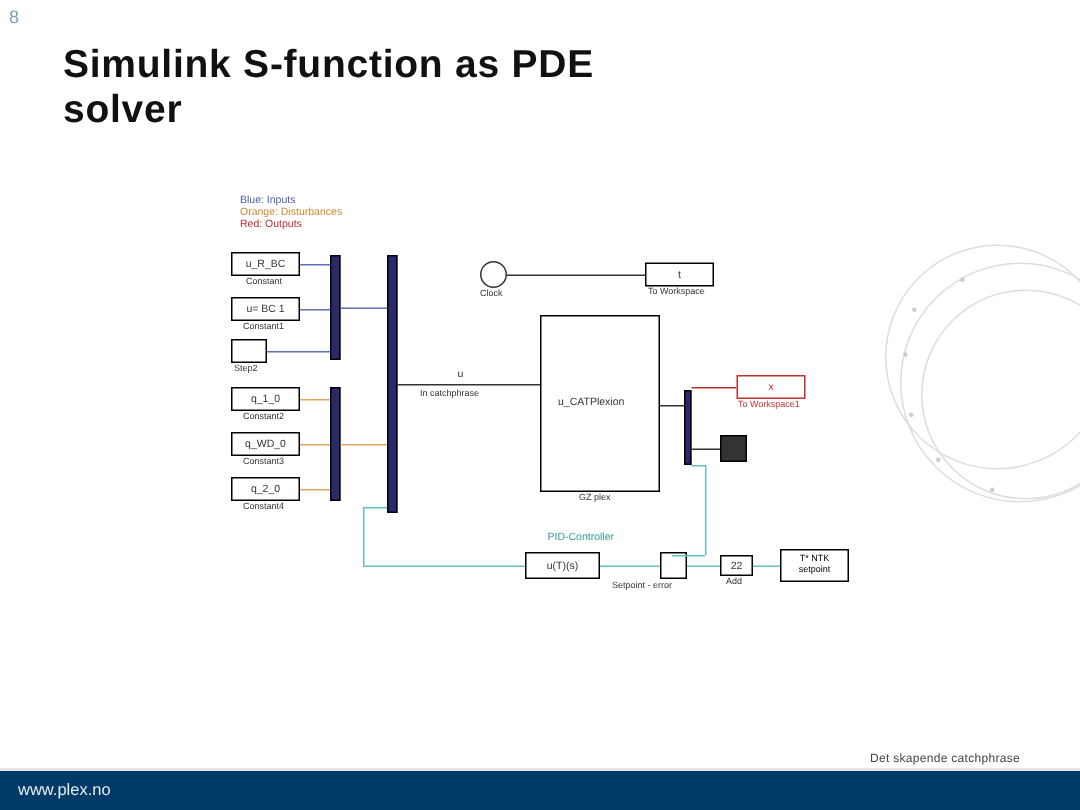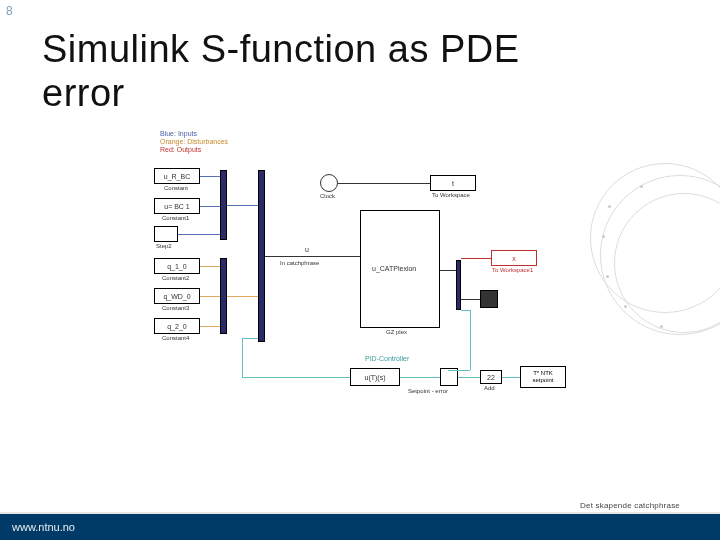--- a/index.html
+++ b/index.html
@@ -1,19 +1,19 @@
 <!DOCTYPE html>
 <html><head>
 <meta charset="utf-8">
 <style>
   * { margin:0; padding:0; box-sizing:border-box; }
   html,body { width:720px; height:540px; font-family:Arial,Helvetica,sans-serif; background:#fff; overflow:hidden; position:relative; }
   .slide { width:720px; height:540px; position:relative; }
   .pagenum { position:absolute; top:4px; left:6px; font-size:12px; color:#7aa0b8; }
-  .title { position:absolute; top:28px; left:42px; font-size:38px; line-height:1.15; color:#111; font-weight:400; letter-spacing:0.5px; }
+  .title { position:absolute; top:28px; left:42px; font-size:26px; line-height:1.15; color:#111; font-weight:700; letter-spacing:0.5px; }
   .diagram { position:absolute; top:130px; left:150px; width:420px; height:300px; }
   .lbl { position:absolute; font-size:7px; color:#333; white-space:nowrap; }
   .lblc { font-size:6px; }
   .box { position:absolute; border:1px solid #000; background:#fff; font-size:7px; text-align:center; display:flex; align-items:center; justify-content:center; }
   .line { position:absolute; background:#5a6fb5; }
   .lineo { position:absolute; background:#e0a860; }
   .linec { position:absolute; background:#66c0c0; }
   .lineb { position:absolute; background:#333; }
   .bigmux { position:absolute; width:7px; background:#2a2a6a; border:1px solid #000; }
   .sfn { position:absolute; border:1.5px solid #000; background:#fff; }
@@ -30,21 +30,21 @@
   .logo-text { font-size:22px; font-weight:700; letter-spacing:1px; color:#111; }
   .tagline { position:absolute; bottom:30px; right:40px; font-size:8px; color:#444; letter-spacing:0.2px; }
 </style>
 </head>
 <body>
 
 <div class="slide">
   <div class="pagenum">8</div>
   <div class="title">
     <span>Simulink S-function as PDE</span><br>
-    <span>error</span>
+    <span>solver</span>
   </div>
 
   <div class="diagram">
     <div class="lbl" style="top:0;left:10px;color:#4a5fa5">Blue: Inputs</div>
     <div class="lbl" style="top:8px;left:10px;color:#c98a30">Orange: Disturbances</div>
     <div class="lbl" style="top:16px;left:10px;color:#c03030">Red: Outputs</div>
 
     <div class="box" style="top:38px;left:4px;width:46px;height:16px">
         <span class="lbl">u_R_BC</span>
       </div>
@@ -150,14 +150,14 @@
     <div class="dot" style="top:60px;left:2px"></div>
     <div class="dot" style="top:100px;left:6px"></div>
     <div class="dot" style="top:130px;left:24px"></div>
     <div class="dot" style="top:150px;left:60px"></div>
   </div>
 
   <div class="tagline">Det skapende catchphrase</div>
 
   <div class="footstripe"></div>
   <div class="footer"></div>
-  <div class="footurl">www.ntnu.no</div>
+  <div class="footurl">www.plex.no</div>
 </div>
 
 </body></html>

